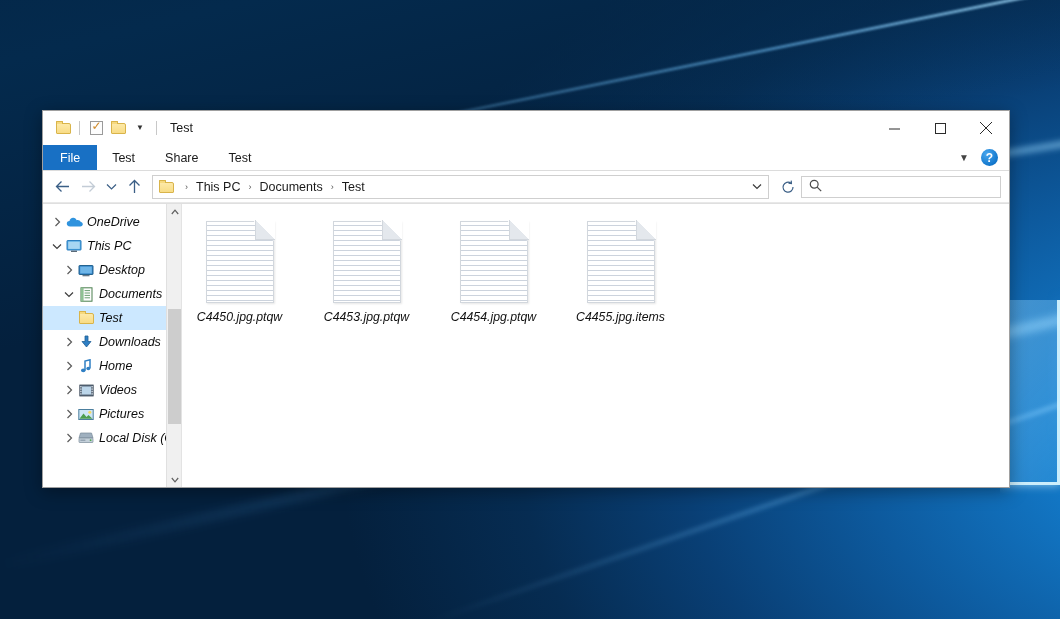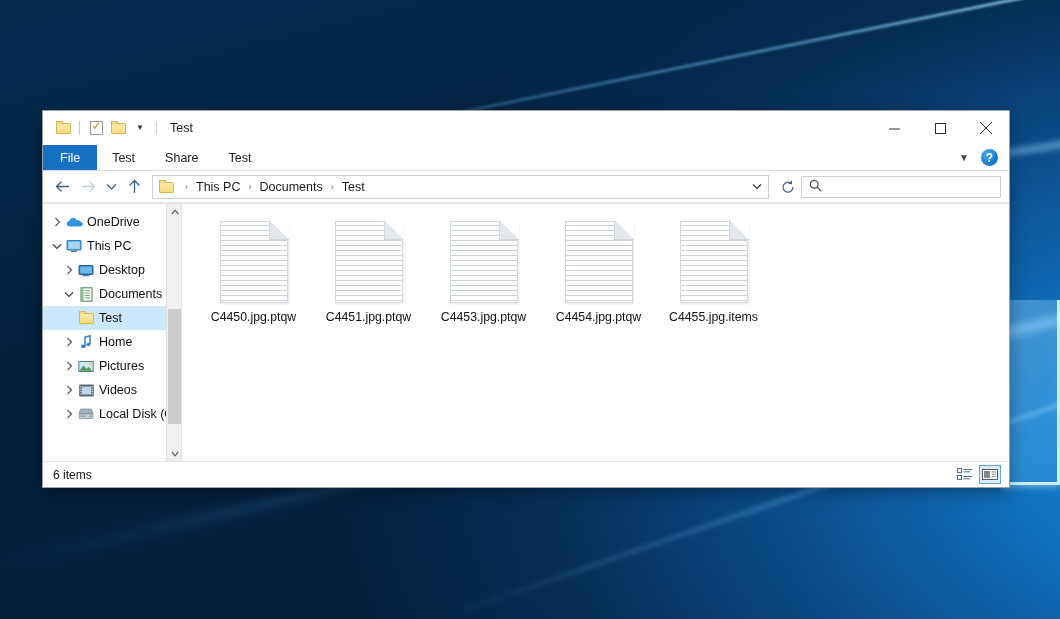--- a/index.html
+++ b/index.html
@@ -253,20 +253,21 @@
     background: transparent; min-width: 0;
   }
   .searchbox input::placeholder { color: #6d6d6d; opacity: 1; }
 
   
   .wbody {
     flex: 1;
     display: flex;
     min-height: 0;
     border-top: 1px solid #dfdfdf;
+    font-style: italic;
   }
   .navpane {
     width: 138px; min-width: 138px;
     background: #ffffff;
     border-right: 1px solid #e3e3e3;
     position: relative;
     overflow: hidden;
   }
   .tree { padding-top: 6px; }
   .titem {
@@ -315,22 +316,22 @@
   .content {
     flex: 1;
     background: #ffffff;
     padding: 10px 0 0 0;
     overflow: hidden;
     position: relative;
   }
   .filegrid {
     display: flex;
     flex-wrap: wrap;
-    padding-left: 14px;
     padding-top: 2px;
+    gap: 12px;
   }
   .fileitem {
     width: 113px;
     padding: 4px 0 6px 0;
     display: flex; flex-direction: column; align-items: center;
     border: 1px solid transparent;
   }
   .docicon {
     width: 68px; height: 82px;
     position: relative;
@@ -599,51 +600,48 @@
 
           <div class="titem selected" style="padding-left:34px;">
             <span class="tico">
               <span class="folder-ico">
                   <span class="tab"></span>
                 </span>
             </span>
             <span class="tlabel">Test</span>
           </div>
 
-
           <div class="titem" style="padding-left:18px;">
             <span class="chev">
               <svg width="7" height="10" viewBox="0 0 7 10">
                   <path d="M1.5 1 L5.5 5 L1.5 9" fill="none" stroke="currentColor" stroke-width="1.2"></path>
                 </svg>
             </span>
             <span class="tico">
+              <svg width="13" height="14" viewBox="0 0 13 14">
+                  <path d="M5 1 L8 1 L8 6.5 L11 6.5 L6.5 12 L2 6.5 L5 6.5 Z" fill="#2f7fc4" stroke="#1f5f96" stroke-width="0.8"></path>
+                </svg>
+            </span>
+            <span class="tlabel">Downloads</span>
+          </div>
+
+          <div class="titem" style="padding-left:18px;">
+            <span class="chev">
+              <svg width="7" height="10" viewBox="0 0 7 10">
+                  <path d="M1.5 1 L5.5 5 L1.5 9" fill="none" stroke="currentColor" stroke-width="1.2"></path>
+                </svg>
+            </span>
+            <span class="tico">
               <svg width="12" height="14" viewBox="0 0 12 14">
                   <path d="M5 11 L5 2 L10 0.8 L10 9.2" fill="none" stroke="#2f7fc4" stroke-width="1.5"></path>
                   <ellipse cx="3.3" cy="11.3" rx="2.3" ry="1.9" fill="#2f7fc4"></ellipse>
                   <ellipse cx="8.3" cy="9.5" rx="2" ry="1.7" fill="#2f7fc4"></ellipse>
                 </svg>
             </span>
             <span class="tlabel">Home</span>
-          </div>
-
-          <div class="titem" style="padding-left:18px;">
-            <span class="chev">
-              <svg width="7" height="10" viewBox="0 0 7 10">
-                  <path d="M1.5 1 L5.5 5 L1.5 9" fill="none" stroke="currentColor" stroke-width="1.2"></path>
-                </svg>
-            </span>
-            <span class="tico">
-              <svg width="16" height="13" viewBox="0 0 16 13">
-                  <rect x="0.8" y="1.5" width="14.4" height="10" fill="#cfe6f5" stroke="#4c7f9e" stroke-width="1"></rect>
-                  <path d="M1.5 10.8 L5.5 5.5 L8.5 9 L10.5 7 L14.5 10.8 Z" fill="#4e9e4e"></path>
-                  <circle cx="11.8" cy="4.3" r="1.5" fill="#f5d863"></circle>
-                </svg>
-            </span>
-            <span class="tlabel">Pictures</span>
           </div>
 
           <div class="titem" style="padding-left:18px;">
             <span class="chev">
               <svg width="7" height="10" viewBox="0 0 7 10">
                   <path d="M1.5 1 L5.5 5 L1.5 9" fill="none" stroke="currentColor" stroke-width="1.2"></path>
                 </svg>
             </span>
             <span class="tico">
               <svg width="15" height="13" viewBox="0 0 15 13">
@@ -662,20 +660,36 @@
             <span class="tlabel">Videos</span>
           </div>
 
           <div class="titem" style="padding-left:18px;">
             <span class="chev">
               <svg width="7" height="10" viewBox="0 0 7 10">
                   <path d="M1.5 1 L5.5 5 L1.5 9" fill="none" stroke="currentColor" stroke-width="1.2"></path>
                 </svg>
             </span>
             <span class="tico">
+              <svg width="16" height="13" viewBox="0 0 16 13">
+                  <rect x="0.8" y="1.5" width="14.4" height="10" fill="#cfe6f5" stroke="#4c7f9e" stroke-width="1"></rect>
+                  <path d="M1.5 10.8 L5.5 5.5 L8.5 9 L10.5 7 L14.5 10.8 Z" fill="#4e9e4e"></path>
+                  <circle cx="11.8" cy="4.3" r="1.5" fill="#f5d863"></circle>
+                </svg>
+            </span>
+            <span class="tlabel">Pictures</span>
+          </div>
+
+          <div class="titem" style="padding-left:18px;">
+            <span class="chev">
+              <svg width="7" height="10" viewBox="0 0 7 10">
+                  <path d="M1.5 1 L5.5 5 L1.5 9" fill="none" stroke="currentColor" stroke-width="1.2"></path>
+                </svg>
+            </span>
+            <span class="tico">
               <svg width="16" height="12" viewBox="0 0 16 12">
                   <path d="M2.5 1 L13.5 1 L15 6 L1 6 Z" fill="#9fb0bf" stroke="#7a8b99" stroke-width="0.7"></path>
                   <rect x="1" y="6" width="14" height="4.5" rx="0.6" fill="#c3cfd9" stroke="#7a8b99" stroke-width="0.7"></rect>
                   <circle cx="12.6" cy="8.2" r="0.9" fill="#4fa84f"></circle>
                   <rect x="2.4" y="7.6" width="5" height="1.2" fill="#8a9aa8"></rect>
                 </svg>
             </span>
             <span class="tlabel">Local Disk (C:)</span>
           </div>
 
@@ -701,28 +715,20 @@
 
           <div class="fileitem">
             <div class="docicon">
               <div class="page"></div>
                 <div class="mask-top"></div>
                 <div class="fold-line"></div>
             </div>
             <div class="fname">C4450.jpg.ptqw</div>
           </div>
 
-          <div class="fileitem">
-            <div class="docicon">
-              <div class="page"></div>
-                <div class="mask-top"></div>
-                <div class="fold-line"></div>
-            </div>
-            <div class="fname">C4451.jpg.ptqw</div>
-          </div>
 
 
           <div class="fileitem">
             <div class="docicon">
               <div class="page"></div>
                 <div class="mask-top"></div>
                 <div class="fold-line"></div>
             </div>
             <div class="fname">C4453.jpg.ptqw</div>
           </div>
@@ -742,39 +748,15 @@
                 <div class="mask-top"></div>
                 <div class="fold-line"></div>
             </div>
             <div class="fname">C4455.jpg.items</div>
           </div>
 
         </div>
       </div>
     </div>
 
-    <div class="statusbar">
-      <span class="status-text">6 items</span>
-      <div class="viewbtns">
-        <div class="vbtn">
-          <svg width="16" height="13" viewBox="0 0 16 13">
-            <rect x="0.5" y="0.5" width="4" height="4" fill="none" stroke="#4a6f8f" stroke-width="1"></rect>
-            <rect x="0.5" y="7.5" width="4" height="4" fill="none" stroke="#4a6f8f" stroke-width="1"></rect>
-            <line x1="6.5" y1="1.5" x2="15" y2="1.5" stroke="#4a6f8f" stroke-width="1"></line>
-            <line x1="6.5" y1="3.8" x2="13" y2="3.8" stroke="#4a6f8f" stroke-width="1"></line>
-            <line x1="6.5" y1="8.5" x2="15" y2="8.5" stroke="#4a6f8f" stroke-width="1"></line>
-            <line x1="6.5" y1="10.8" x2="13" y2="10.8" stroke="#4a6f8f" stroke-width="1"></line>
-          </svg>
-        </div>
-        <div class="vbtn active">
-          <svg width="16" height="13" viewBox="0 0 16 13">
-            <rect x="0.5" y="1.5" width="15" height="10" fill="#ffffff" stroke="#5a5a5a" stroke-width="1"></rect>
-            <rect x="2" y="3" width="6" height="7" fill="#7e8a96"></rect>
-            <line x1="9.5" y1="4" x2="14" y2="4" stroke="#7e8a96" stroke-width="1"></line>
-            <line x1="9.5" y1="6.3" x2="14" y2="6.3" stroke="#7e8a96" stroke-width="1"></line>
-            <line x1="9.5" y1="8.6" x2="14" y2="8.6" stroke="#7e8a96" stroke-width="1"></line>
-          </svg>
-        </div>
-      </div>
-    </div>
 
   </div>
 </div>
 
 </body></html>

